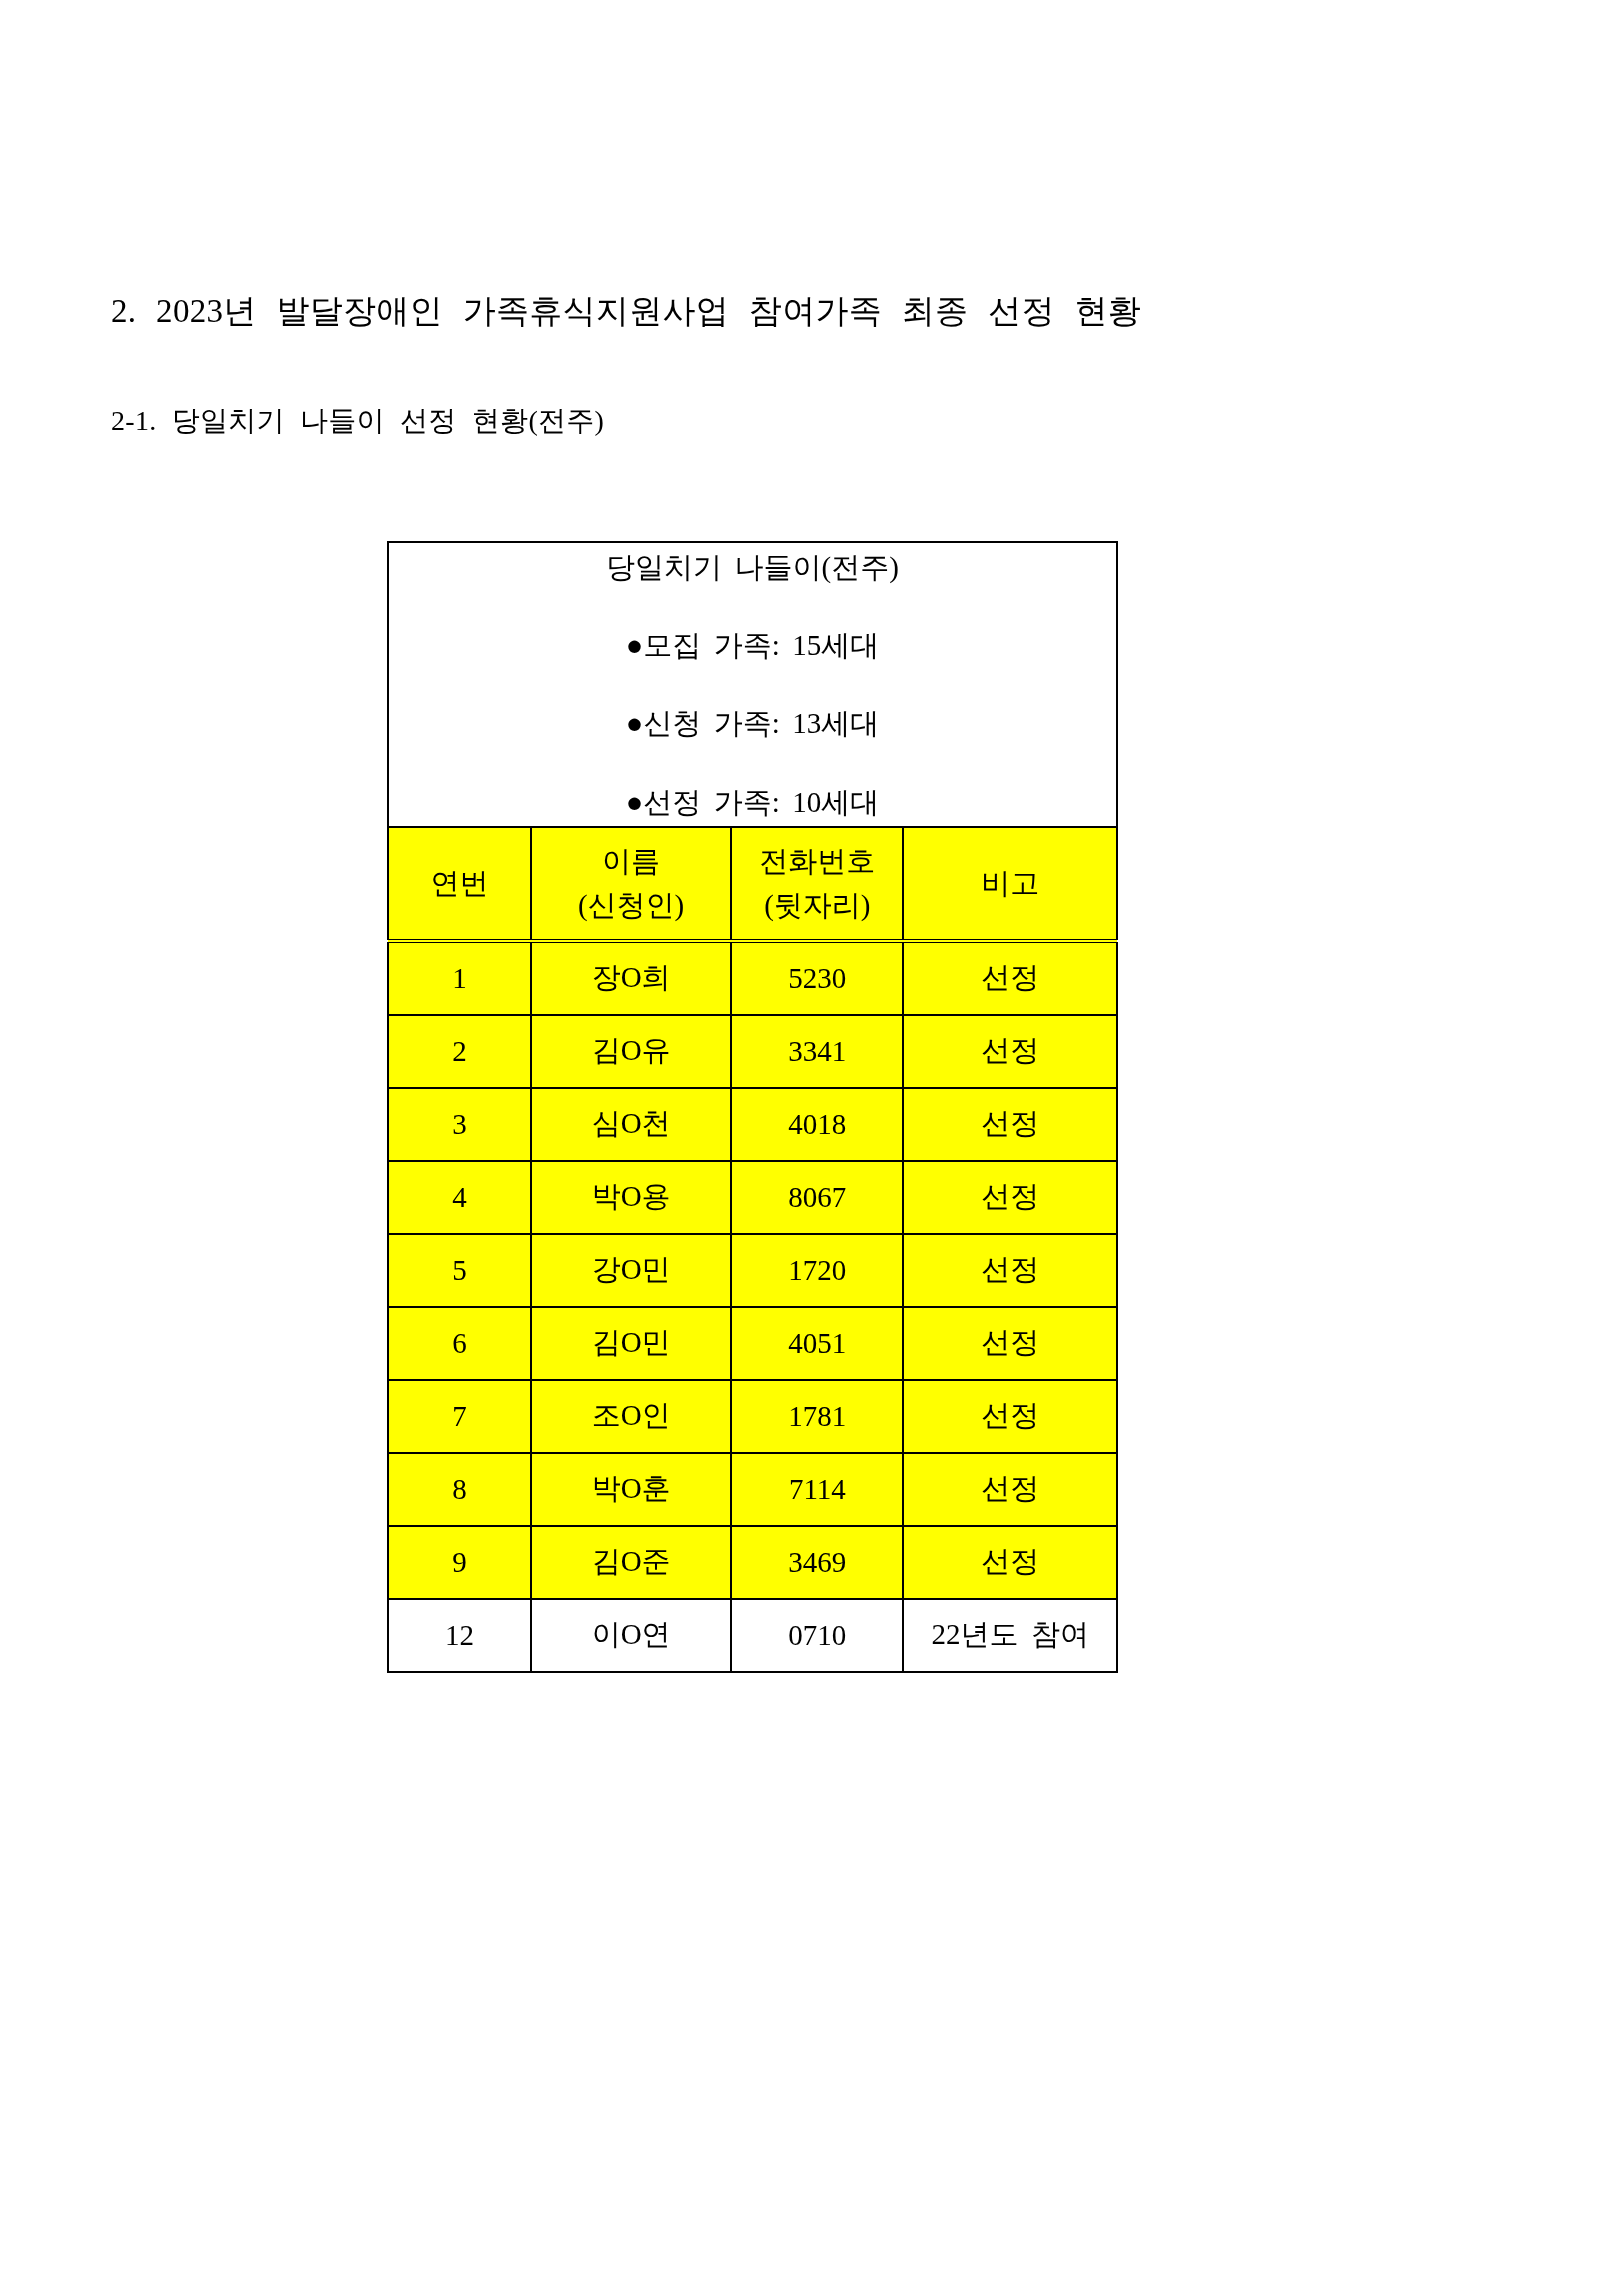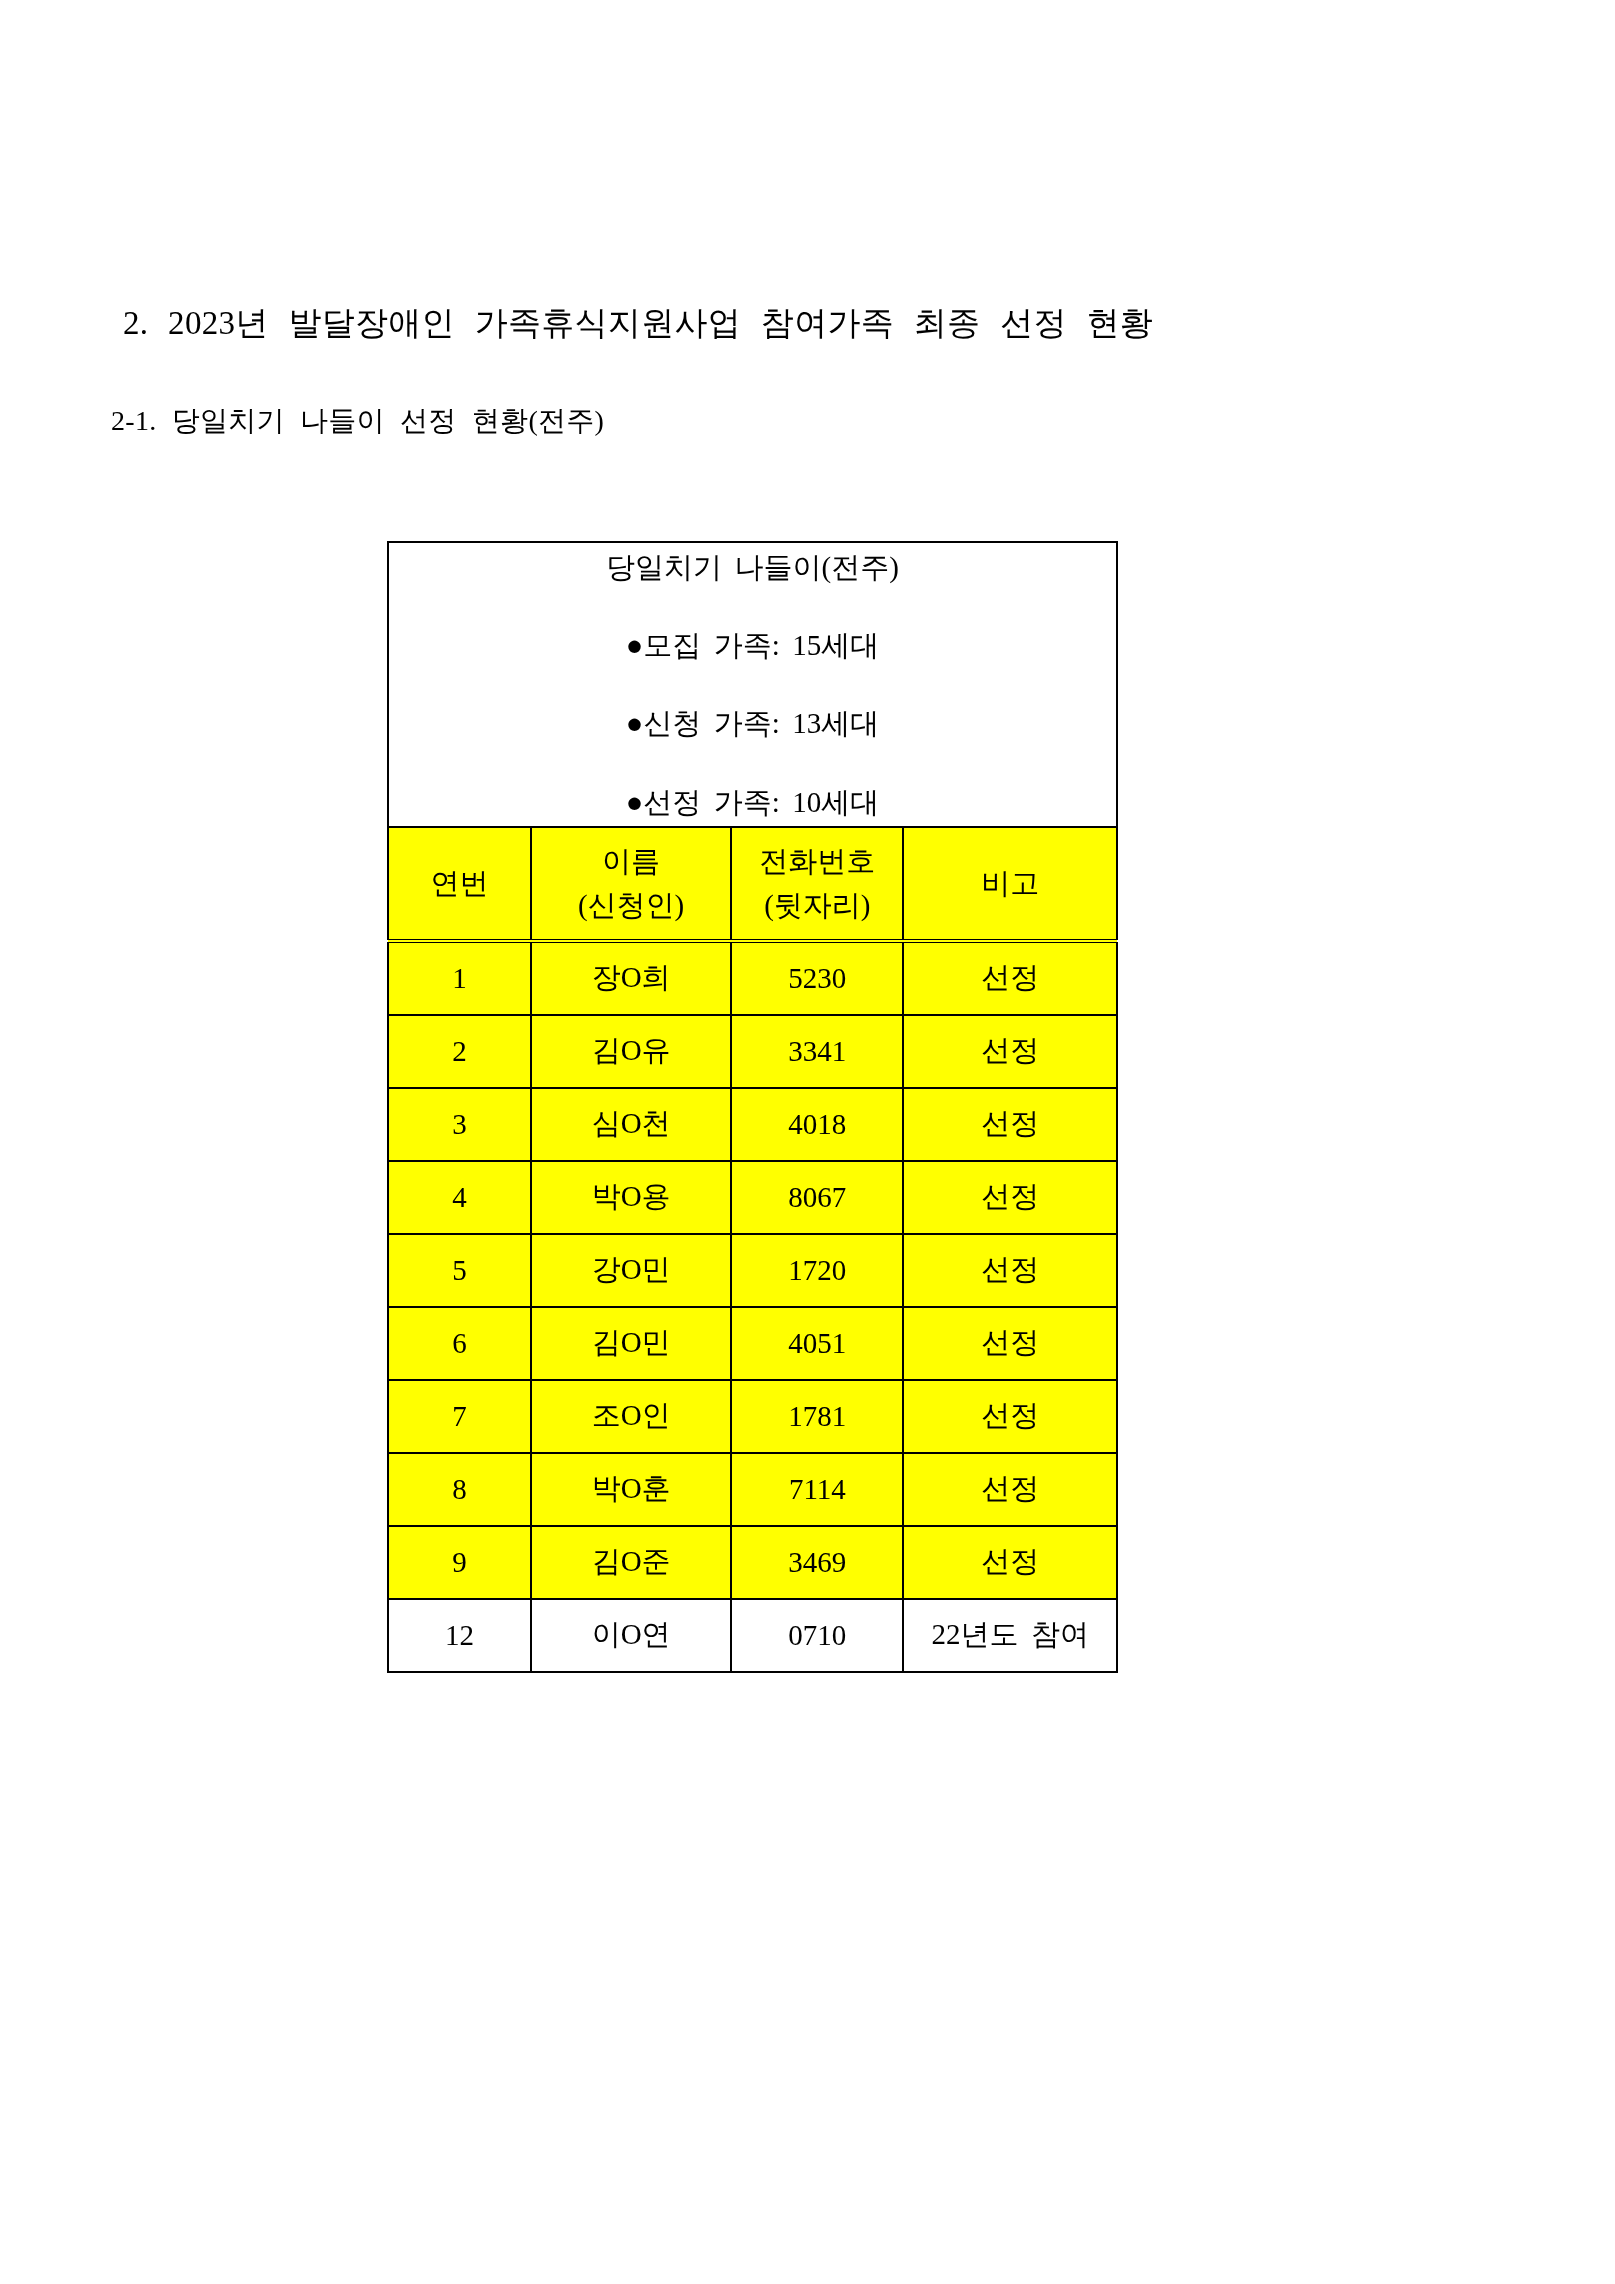--- a/index.html
+++ b/index.html
@@ -17,21 +17,21 @@
     margin:0 auto;
     background:var(--c-bg);
     color:var(--c-text);
     font-family:"Liberation Serif","DejaVu Serif",serif;
     overflow:hidden;
   }
   .doc-title{
     position:absolute;
     left:111px;
     top:289px;
-    margin:12px;
+    margin:0;
     font-size:33px;
     font-weight:400;
     letter-spacing:0.3px;
     word-spacing:0.34em;
     white-space:nowrap;
   }
   .doc-subtitle{
     position:absolute;
     left:111px;
     top:402px;

